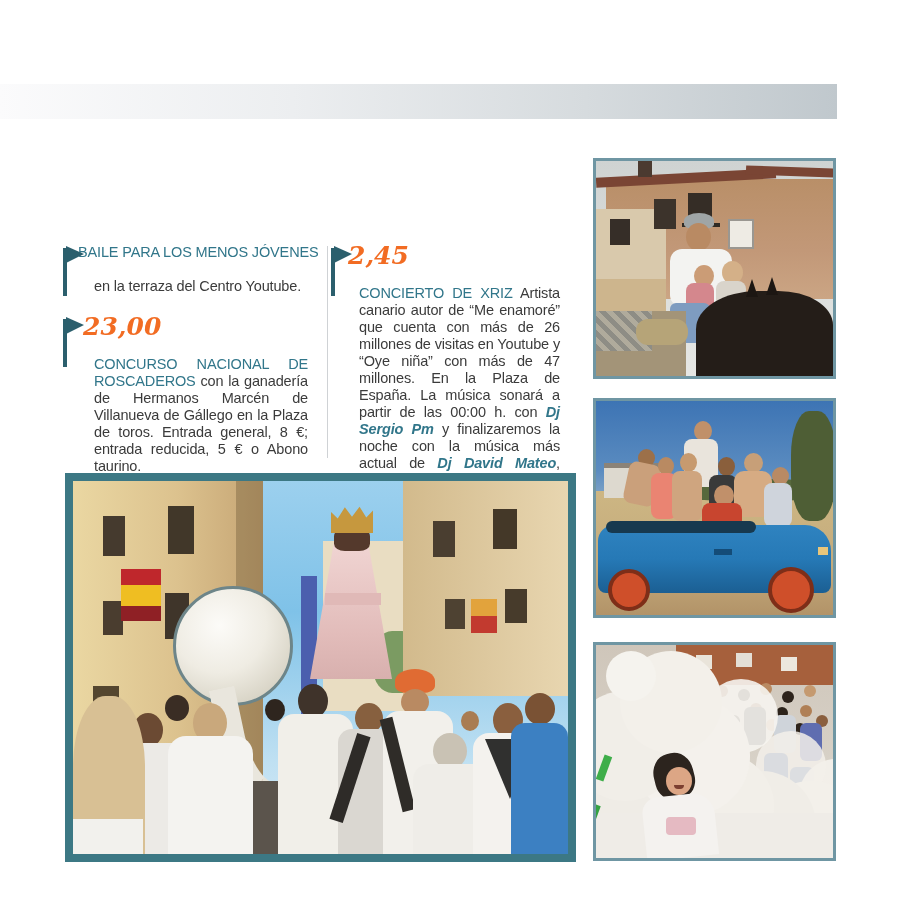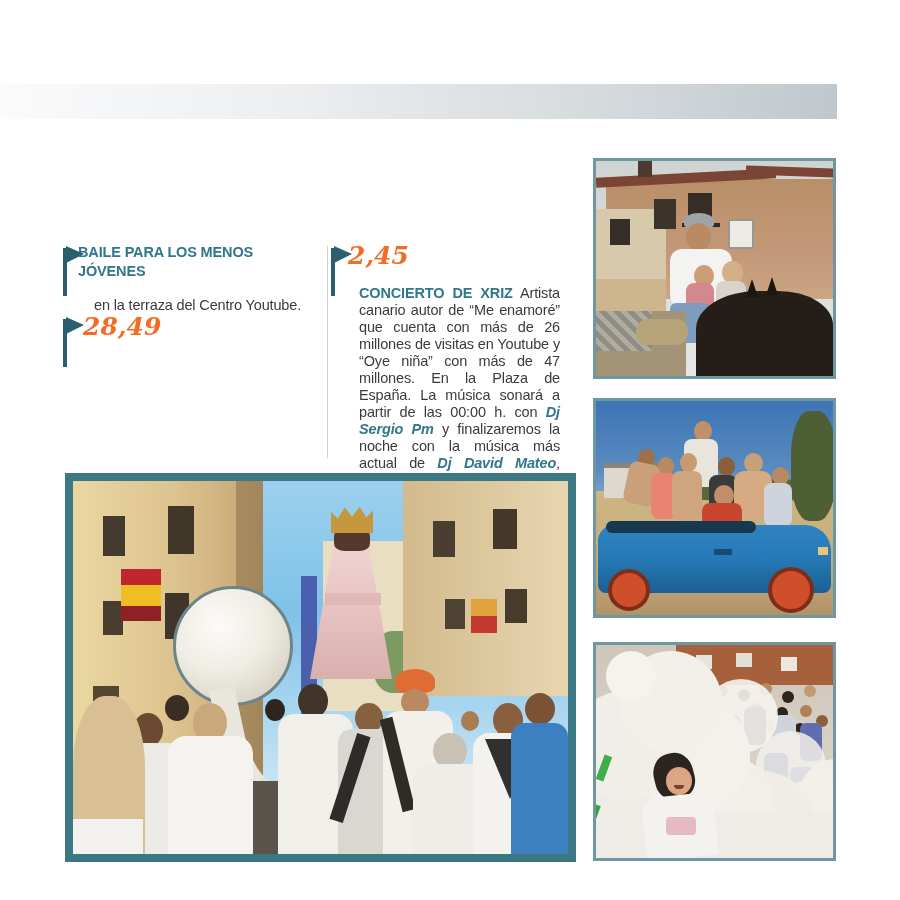--- a/index.html
+++ b/index.html
@@ -21,21 +21,21 @@
   .ev2{left:63px;top:314px;width:261px;}
   .ev3{left:331px;top:243px;width:245px;}
   .marker-pole{position:absolute;left:0;top:5px;width:4px;height:48px;background:#2b5f6d;}
   .marker-tri{position:absolute;left:3px;top:3px;width:0;height:0;
               border-left:18px solid #2b5f6d;border-top:8px solid transparent;border-bottom:9px solid transparent;}
   .etime{margin:0 0 3px 20px;font-family:"DejaVu Serif",serif;font-style:italic;font-weight:bold;
          font-size:25px;line-height:26px;color:#f26c23;letter-spacing:0px;}
   .ebody{margin:16px;padding-left:15px;font-size:14.5px;line-height:17px;color:#3b3b3b;
          letter-spacing:-0.15px;}
   .just{text-align:justify;}
-  .etitle{color:#31768a;font-weight:bold;}
+  .etitle{color:#31768a;font-weight:normal;}
   h3.etitle{margin:0;padding-left:15px;font-size:14.5px;line-height:19px;letter-spacing:-0.15px;}
   .dj{color:#31768a;font-weight:bold;font-style:italic;}
 
   
   .photo{position:absolute;overflow:hidden;background:#dddddd;}
   .photo .art{position:absolute;left:0;top:0;right:0;bottom:0;}
   .big{left:65px;top:473px;width:495px;height:373px;border:8px solid #3c7884;}
   .side{width:237px;border:3px solid #6f96a3;}
   .s1{left:593px;top:158px;height:215px;}
   .s2{left:593px;top:398px;height:214px;}
@@ -52,21 +52,22 @@
   <section class="event ev1">
     <span class="marker-pole"></span>
     <span class="marker-tri"></span>
     <h3 class="etitle">BAILE PARA LOS MENOS JÓVENES</h3>
     <p class="ebody">en la terraza del Centro Youtube.</p>
   </section>
 
   <section class="event ev2">
     <span class="marker-pole"></span>
     <span class="marker-tri"></span>
-    <div class="etime">28,49</div>
+    <div class="etime">23,00</div>
+    <p class="ebody just"><span class="etitle">CONCURSO NACIONAL DE ROSCADEROS</span><span> con la ganadería de Hermanos Marcén de Villanueva de Gállego en la Plaza de toros. Entrada general, 8 €; entrada reducida, 5 € o Abono taurino.</span></p>
   </section>
 
   <section class="event ev3">
     <span class="marker-pole"></span>
     <span class="marker-tri"></span>
     <div class="etime" style="margin-left:17px;">2,45</div>
     <p class="ebody just" style="padding-left:12px;"><span class="etitle">CONCIERTO DE XRIZ</span><span> Artista canario autor de “Me enamoré” que cuenta con más de 26 millones de visitas en Youtube y “Oye niña” con más de 47 millones. En la Plaza de España. La música sonará a partir de las 00:00 h. con </span><span class="dj">Dj Sergio Pm</span><span> y finalizaremos la noche con la música más actual de </span><span class="dj">Dj David Mateo</span><span>, residente en la sala OBBE.</span></p>
   </section>
 
   <figure class="photo big abs" style="margin:0;">

